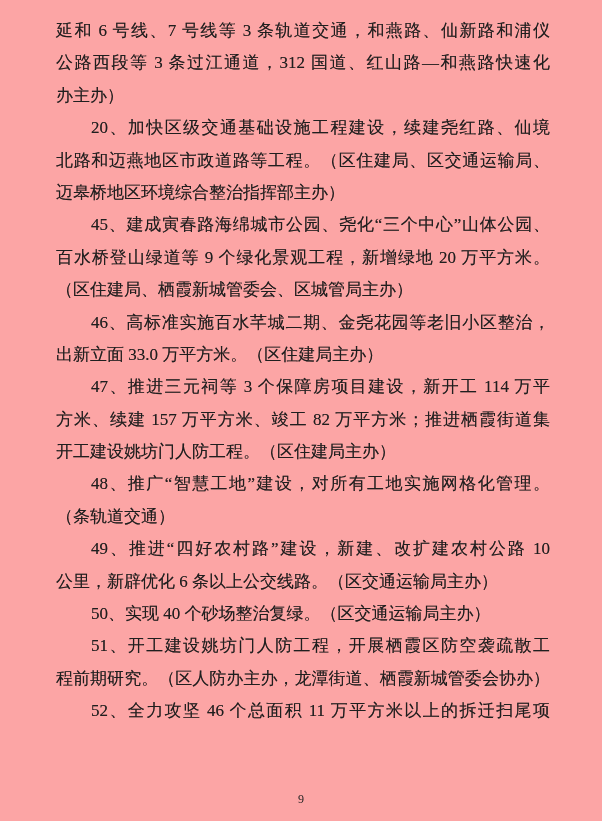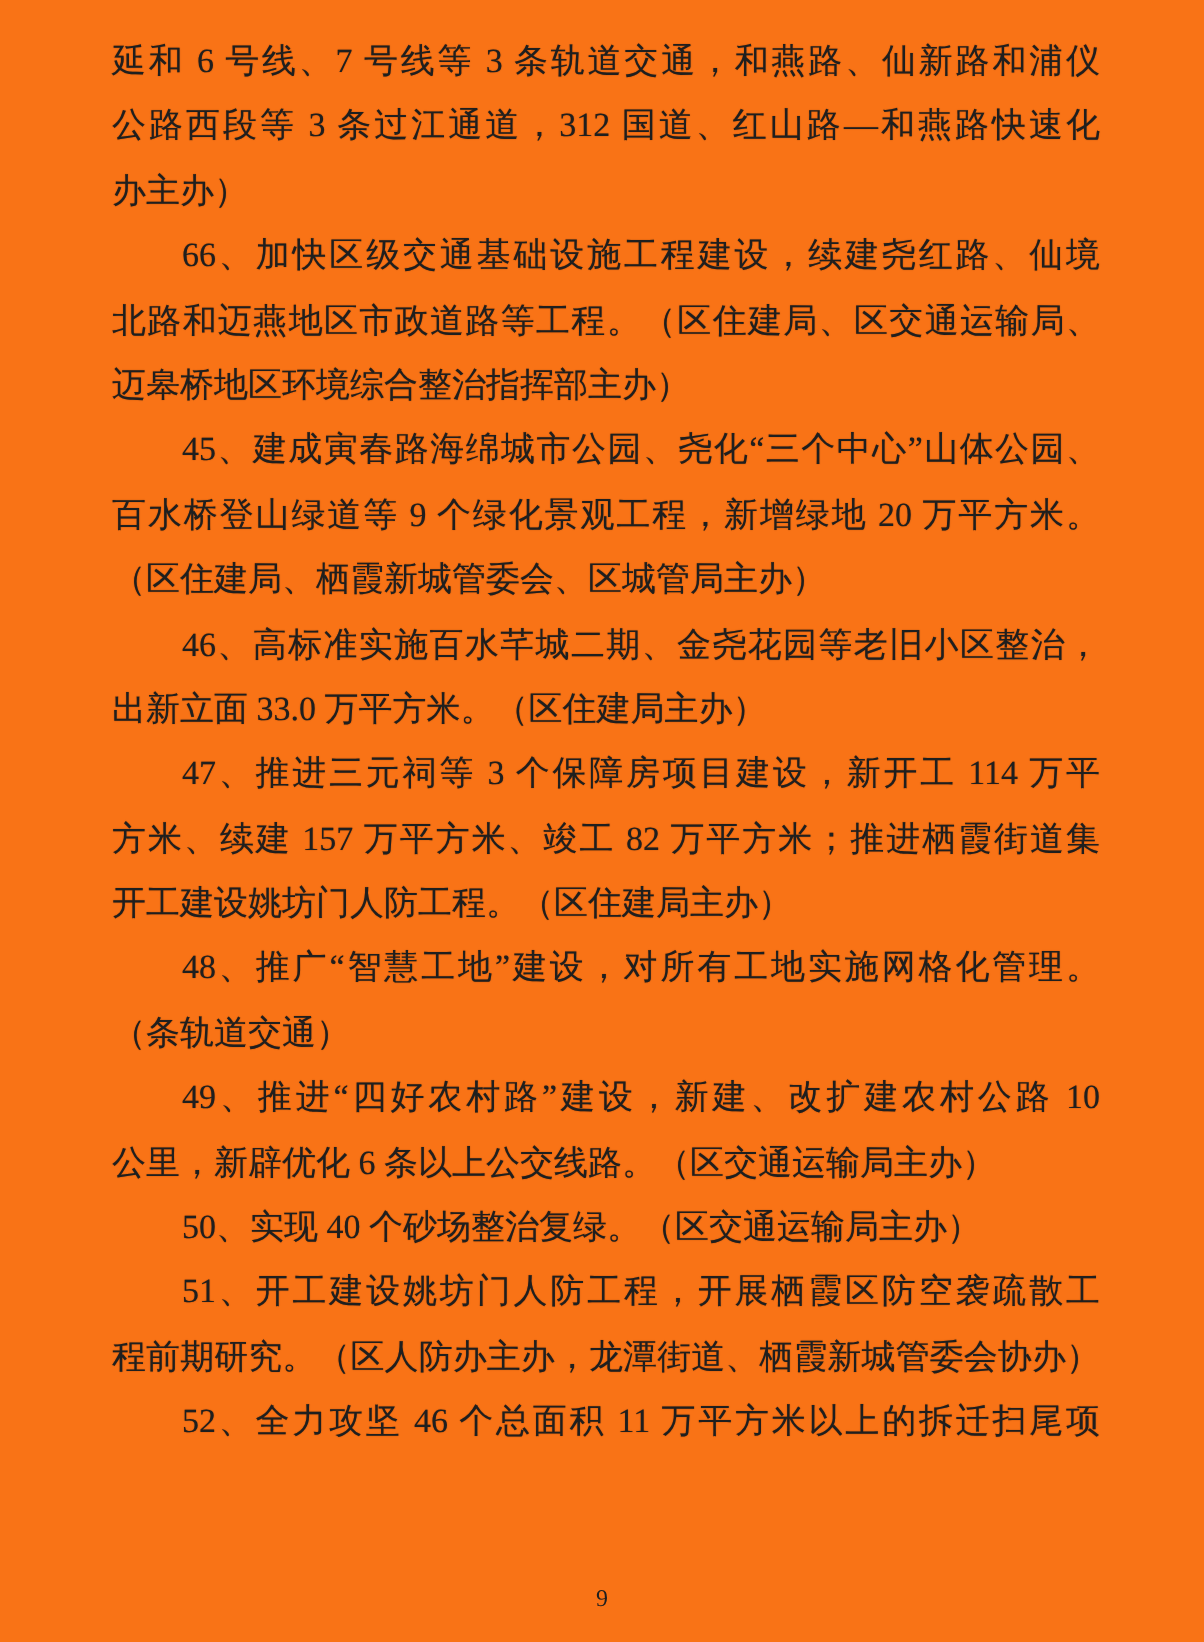--- a/index.html
+++ b/index.html
@@ -4,21 +4,21 @@
 <style>
   html, body {
     margin: 0;
     padding: 0;
     background: #ffffff;
   }
   .page {
     position: relative;
     width: 602px;
     height: 821px;
-    background: #f97316;
+    background: #fca5a5;
     overflow: hidden;
     font-family: "Liberation Serif", "DejaVu Serif", serif;
   }
   .text-block {
     position: absolute;
     left: 56px;
     top: 15px;
     width: 494px;
     color: #1f1f1f;
   }
@@ -52,21 +52,21 @@
   }
 </style>
 </head>
 <body>
 
 <div class="page">
   <div class="text-block">
       <div class="line justify">延和 6 号线、7 号线等 3 条轨道交通，和燕路、仙新路和浦仪</div>
       <div class="line justify">公路西段等 3 条过江通道，312 国道、红山路—和燕路快速化</div>
       <div class="line left">办主办）</div>
-      <div class="line justify indent">66、加快区级交通基础设施工程建设，续建尧红路、仙境</div>
+      <div class="line justify indent">20、加快区级交通基础设施工程建设，续建尧红路、仙境</div>
       <div class="line justify">北路和迈燕地区市政道路等工程。（区住建局、区交通运输局、</div>
       <div class="line left">迈皋桥地区环境综合整治指挥部主办）</div>
       <div class="line justify indent">45、建成寅春路海绵城市公园、尧化“三个中心”山体公园、</div>
       <div class="line justify">百水桥登山绿道等 9 个绿化景观工程，新增绿地 20 万平方米。</div>
       <div class="line left">（区住建局、栖霞新城管委会、区城管局主办）</div>
       <div class="line justify indent">46、高标准实施百水芊城二期、金尧花园等老旧小区整治，</div>
       <div class="line left">出新立面 33.0 万平方米。（区住建局主办）</div>
       <div class="line justify indent">47、推进三元祠等 3 个保障房项目建设，新开工 114 万平</div>
       <div class="line justify">方米、续建 157 万平方米、竣工 82 万平方米；推进栖霞街道集</div>
       <div class="line left">开工建设姚坊门人防工程。（区住建局主办）</div>

